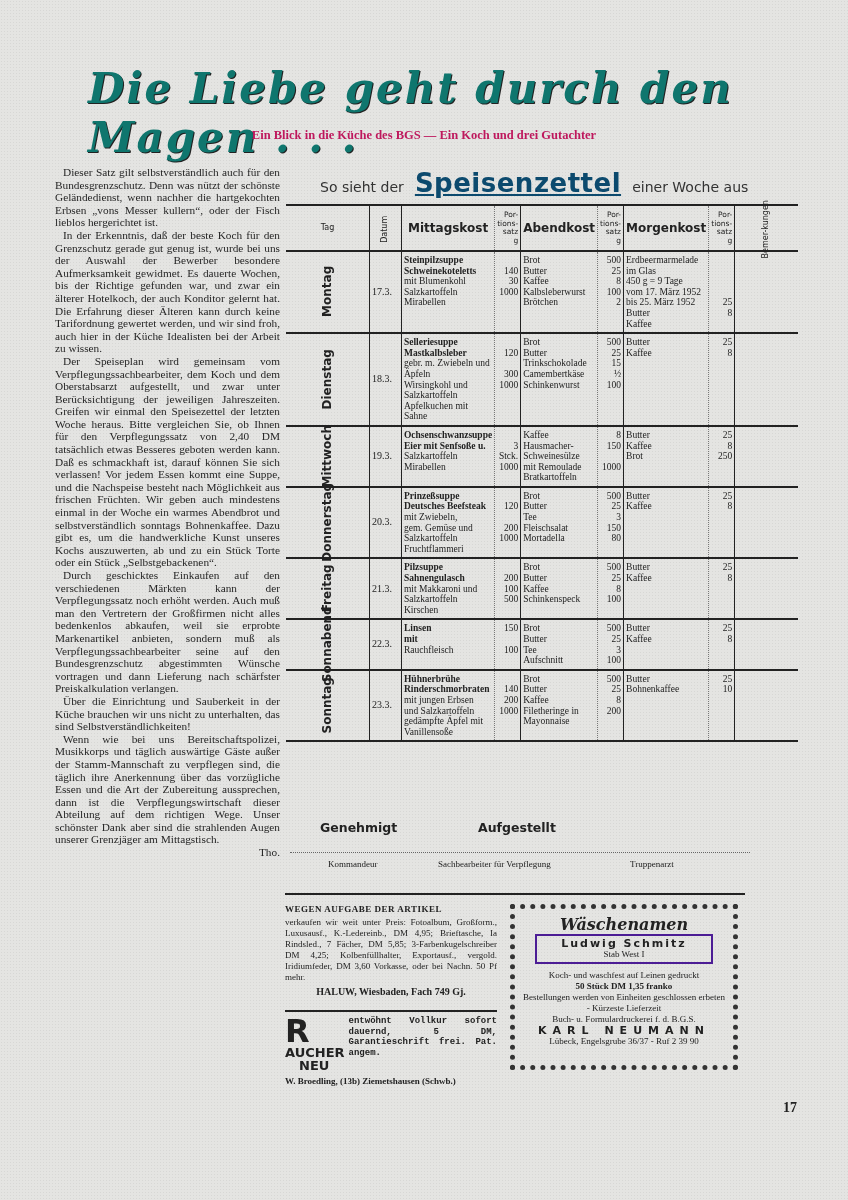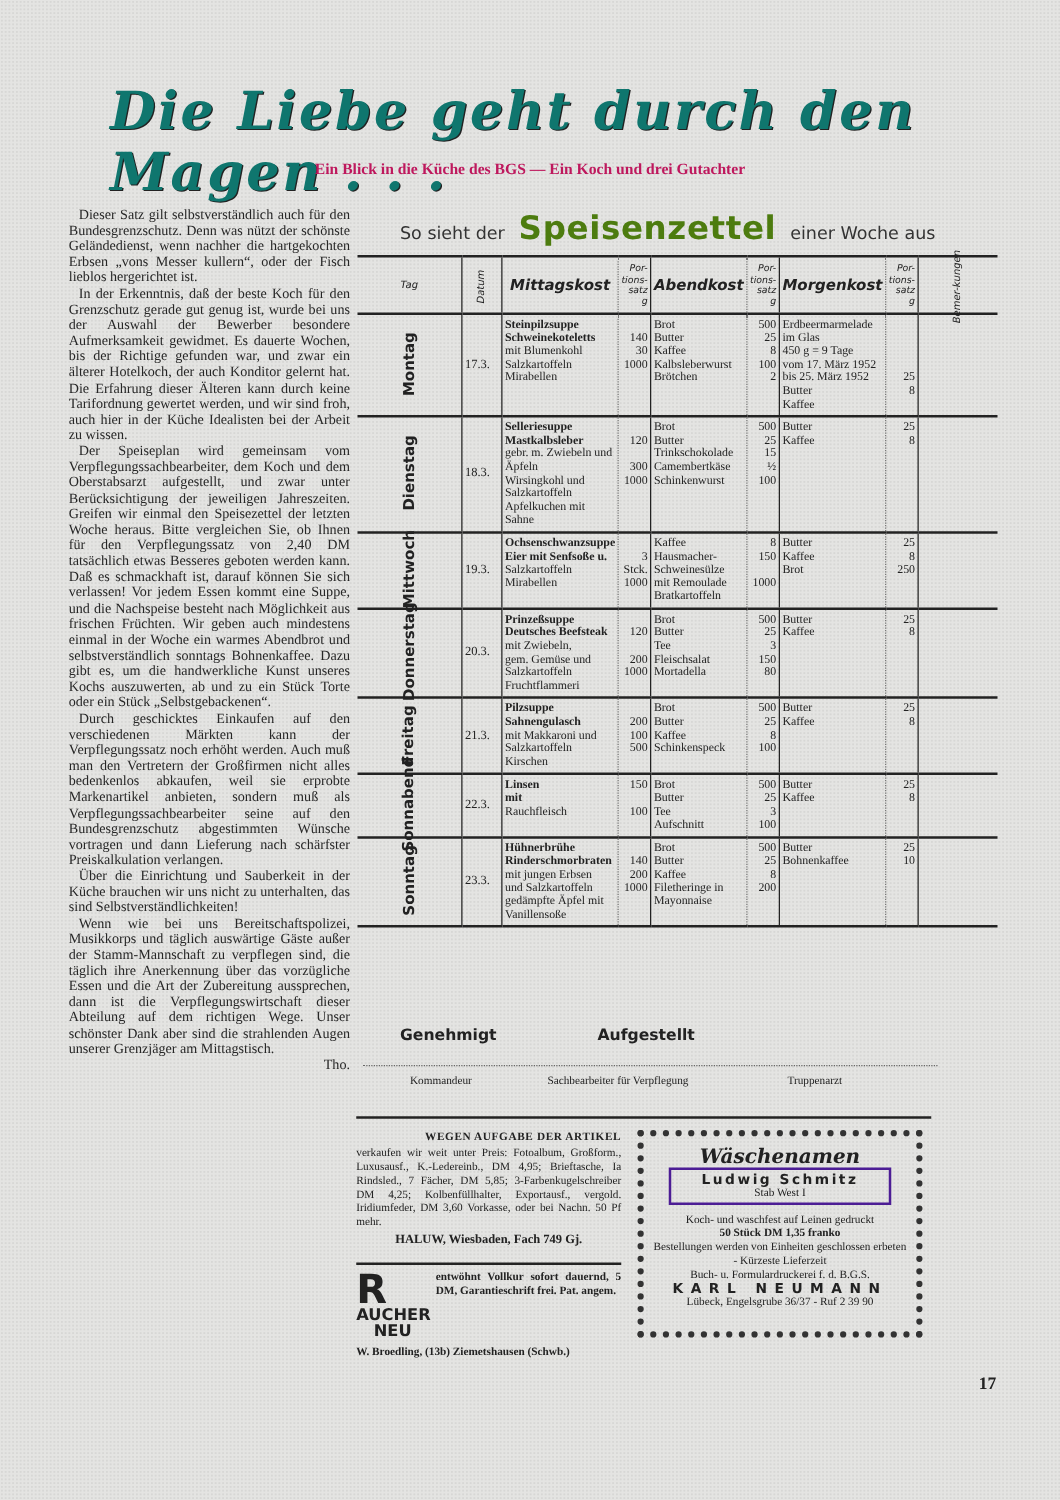--- a/index.html
+++ b/index.html
@@ -5,47 +5,47 @@
   html,body{margin:0;padding:0;}
   body{width:848px;height:1200px;background:#e4e4e2;position:relative;overflow:hidden;font-family:"Liberation Serif",serif;color:#222;}
   .noise{position:absolute;inset:0;background-image:radial-gradient(rgba(0,0,0,0.06) 1px,transparent 1px);background-size:3px 3px;pointer-events:none;}
   .title{position:absolute;left:88px;top:64px;width:680px;font-family:"DejaVu Serif",serif;font-style:italic;font-weight:bold;font-size:42px;color:#0f766e;letter-spacing:2px;text-shadow:1px 1px 0 #222;}
   .subtitle{position:absolute;left:0;top:128px;width:848px;text-align:center;font-family:"Liberation Serif",serif;font-weight:bold;font-size:12.5px;color:#be185d;}
   .article{position:absolute;left:55px;top:166px;width:225px;font-size:11.3px;line-height:12.6px;text-align:justify;color:#262626;}
   .article p{margin:0;text-indent:8px;}
   .article .sig{display:flex;justify-content:space-between;text-indent:0;}
   .menu-head{position:absolute;left:320px;top:168px;width:420px;font-family:"DejaVu Sans",sans-serif;color:#333;white-space:nowrap;}
   .menu-head .small{font-size:14px;}
-  .menu-head .big{font-size:26px;font-weight:bold;color:#4d7c0f;letter-spacing:0.5px;margin:0 6px;}
+  .menu-head .big{font-size:26px;font-weight:bold;color:#0c4a6e;letter-spacing:0.5px;margin:0 6px;text-decoration:underline;}
   table.menu{position:absolute;left:286px;top:204px;width:460px;border-collapse:collapse;font-size:9.5px;line-height:10.6px;}
-  table.menu th{font-family:"DejaVu Sans",sans-serif;font-weight:bold;font-size:12px;border-bottom:2px solid #222;border-top:2px solid #222;height:44px;padding:0 2px;font-style:italic;}
+  table.menu th{font-family:"DejaVu Sans",sans-serif;font-weight:bold;font-size:12px;border-bottom:2px solid #222;border-top:2px solid #222;height:44px;padding:0 2px;}
   table.menu th.sm{font-size:7.5px;font-weight:normal;line-height:8.5px;text-align:right;}
   table.menu td{vertical-align:top;padding:3px 2px;border-bottom:2px solid #222;}
   .vl{border-left:1.5px solid #222;}
   .vd{border-left:1px dotted #777;}
   .day{width:24px;text-align:center;vertical-align:middle!important;}
   .day span{display:inline-block;transform:rotate(-90deg);font-family:"DejaVu Sans",sans-serif;font-weight:bold;font-size:12px;white-space:nowrap;}
   .vhead span{display:inline-block;transform:rotate(-90deg);font-family:"DejaVu Sans",sans-serif;font-size:8px;font-weight:normal;white-space:nowrap;}
   .date{width:20px;vertical-align:middle!important;font-size:10px;}
   .num{text-align:right;width:28px;margin-top:12px;}
   .item{display:block;}
   .b{font-weight:bold;}
   .sign{position:absolute;left:290px;top:820px;width:460px;font-family:"DejaVu Sans",sans-serif;font-weight:bold;font-size:12.5px;}
   .sign span{position:absolute;}
   .roles{position:absolute;left:290px;top:852px;width:460px;border-top:1px dotted #666;font-size:9px;}
   .roles span{position:absolute;top:6px;}
   .rule{position:absolute;left:285px;width:460px;border-top:2px solid #222;}
   .ad1{position:absolute;left:285px;top:904px;width:212px;font-size:9px;line-height:11px;text-align:justify;}
-  .ad1 .h{text-align:right;font-weight:bold;letter-spacing:0.5px;margin-bottom:2px;}
+  .ad1 .h{text-align:left;font-weight:bold;letter-spacing:0.5px;margin-bottom:2px;}
   .ad1 .f{text-align:center;font-weight:bold;font-size:10px;margin-top:3px;}
   .ad2{position:absolute;left:285px;top:1016px;width:212px;font-size:9px;line-height:10.5px;}
   .ad2 .logo{float:left;font-family:"DejaVu Sans",sans-serif;font-weight:bold;margin-right:4px;}
   .ad2 .R{font-size:32px;float:left;line-height:30px;}
   .ad2 .w{font-size:13px;line-height:13px;display:block;}
-  .ad2 .txt{font-weight:bold;text-align:justify;}
+  .ad2 .txt{font-weight:bold;text-align:justify;font-family:Liberation Mono, monospace;}
   .ad2 .addr{clear:both;font-weight:bold;padding-top:4px;}
   .ad3{position:absolute;left:510px;top:904px;width:228px;height:166px;border:5px dotted #333;box-sizing:border-box;padding:10px 6px 4px;text-align:center;font-size:9px;line-height:11px;}
   .ad3 .script{font-family:"DejaVu Serif",serif;font-style:italic;font-weight:bold;font-size:16px;margin-bottom:4px;}
   .ad3 .box{border:2px solid #4c1d95;margin:0 14px 6px;padding:2px;text-align:center;}
   .ad3 .name{font-family:"DejaVu Sans",sans-serif;font-weight:bold;font-size:11px;letter-spacing:2px;}
   .ad3 .km{font-family:"DejaVu Sans",sans-serif;font-weight:bold;font-size:11px;letter-spacing:6px;}
   .pagenum{position:absolute;left:783px;top:1100px;font-weight:bold;font-size:14px;}
 </style>
 </head>
 <body>

